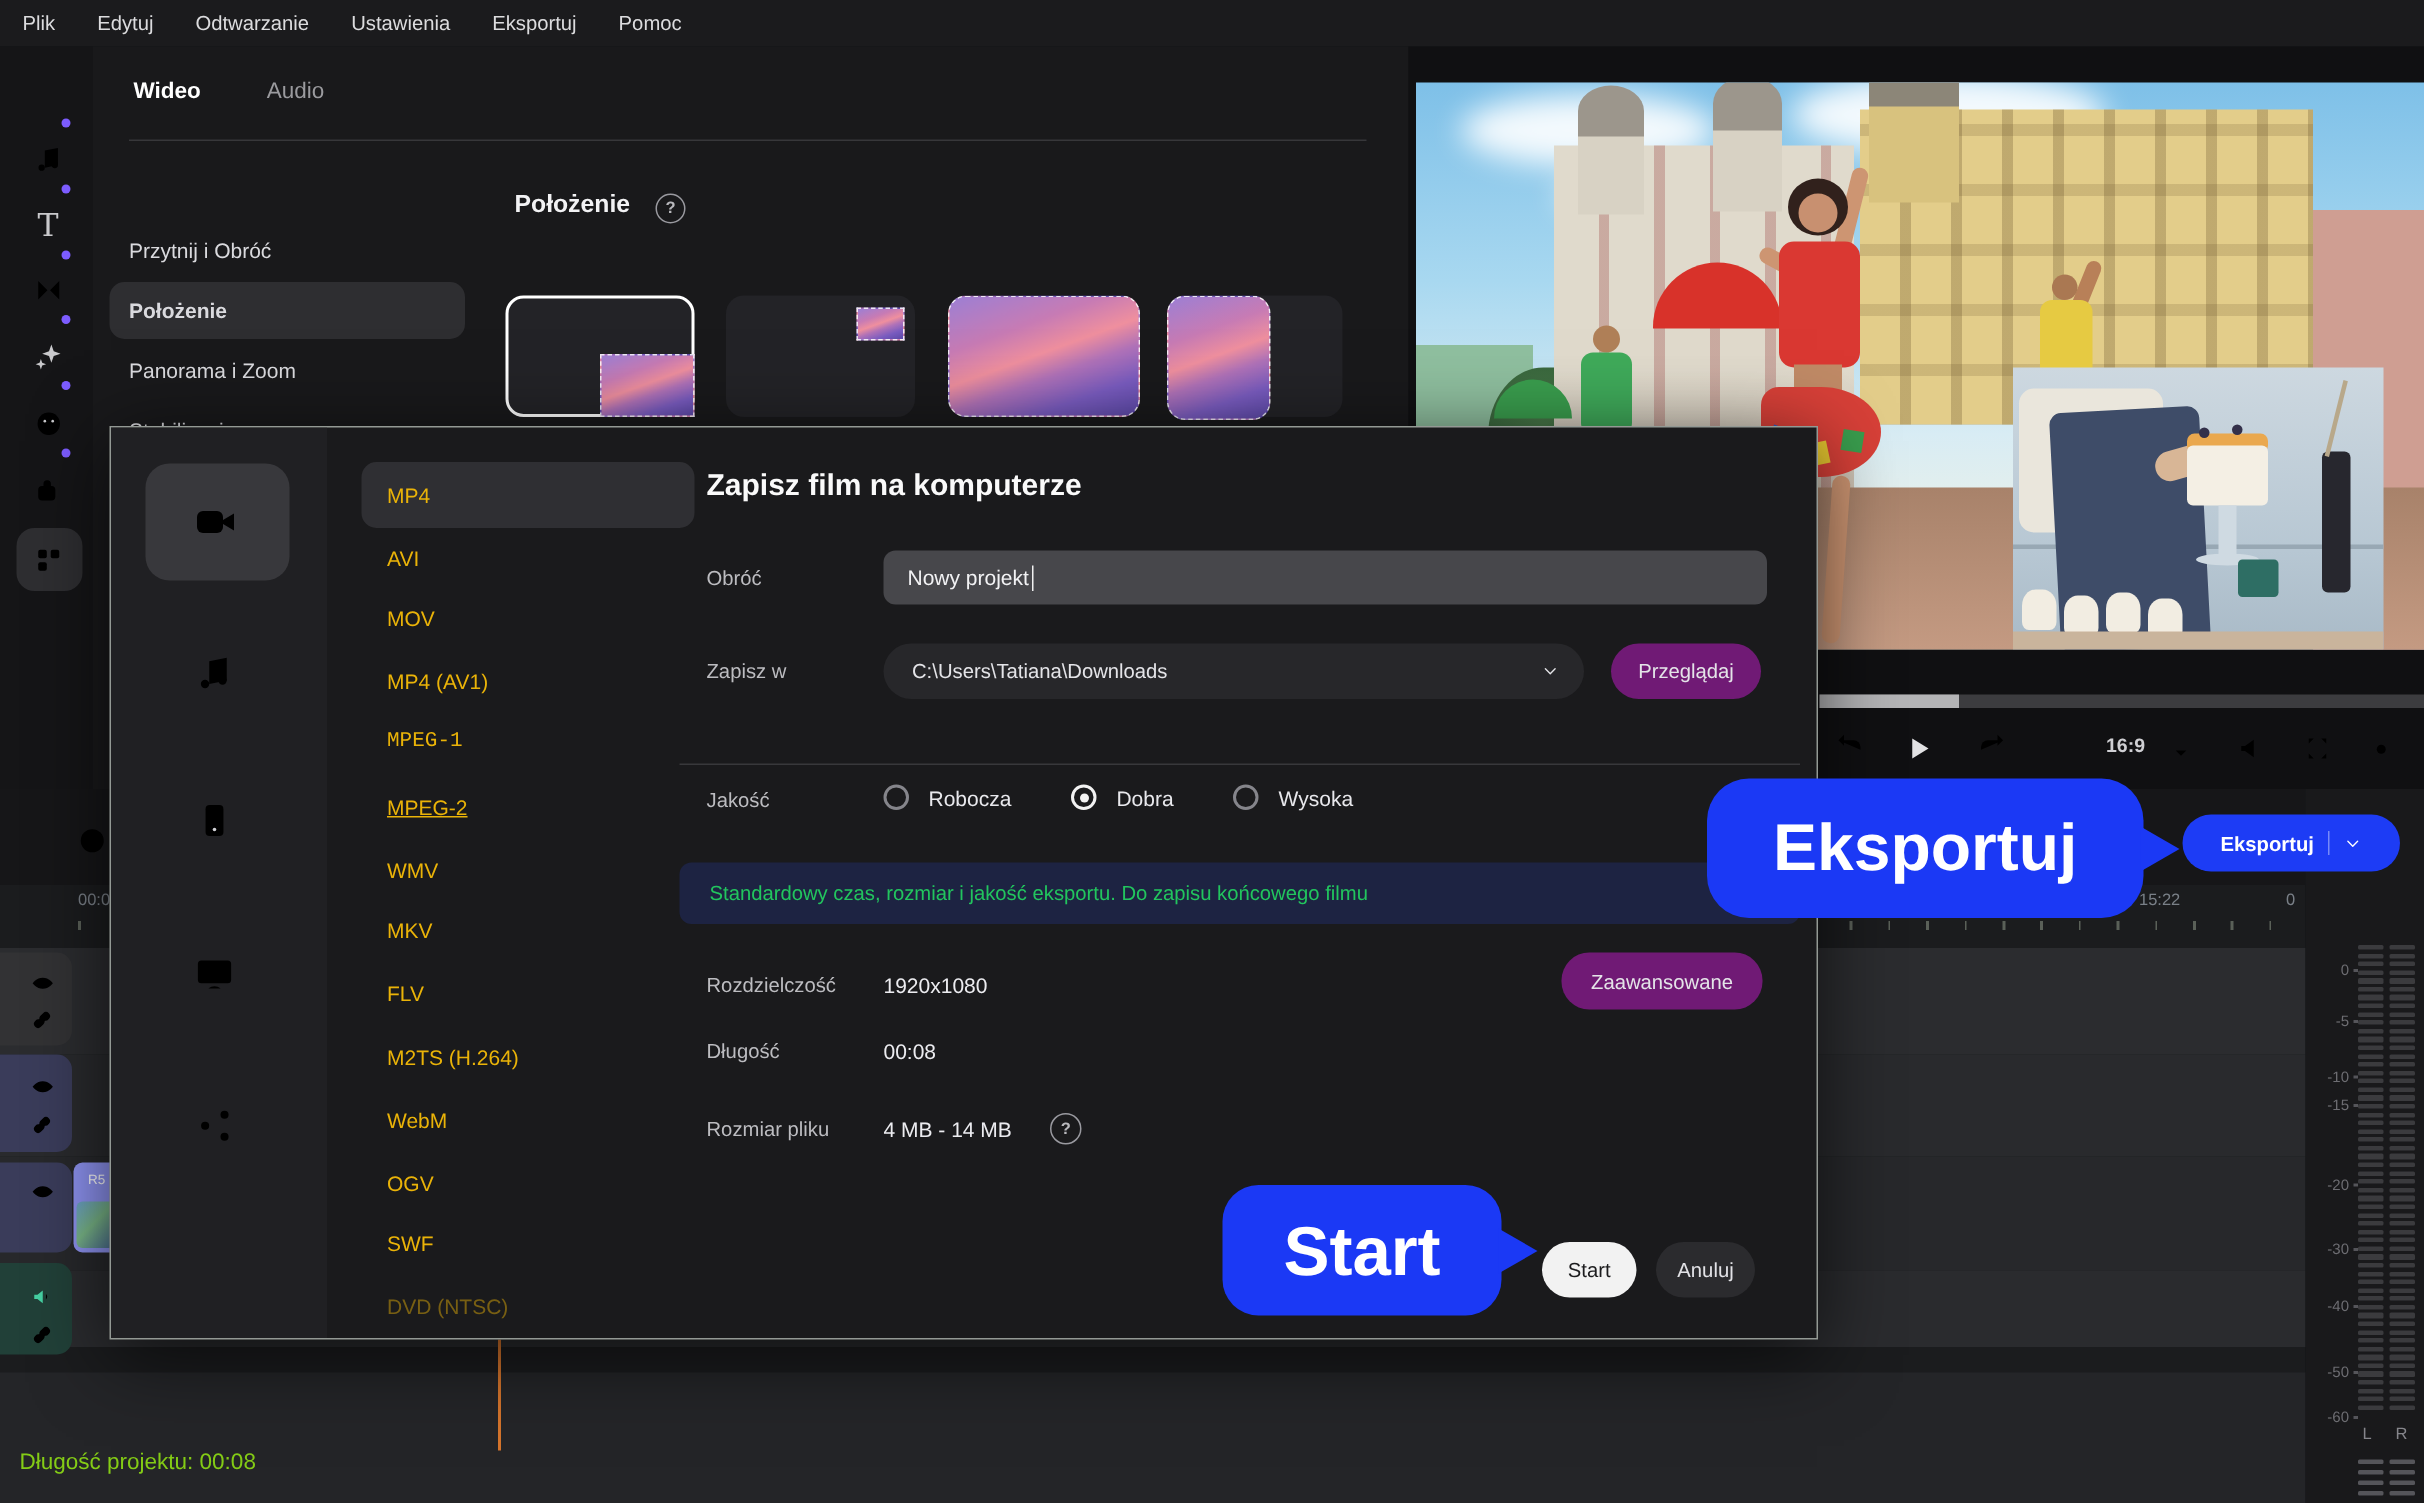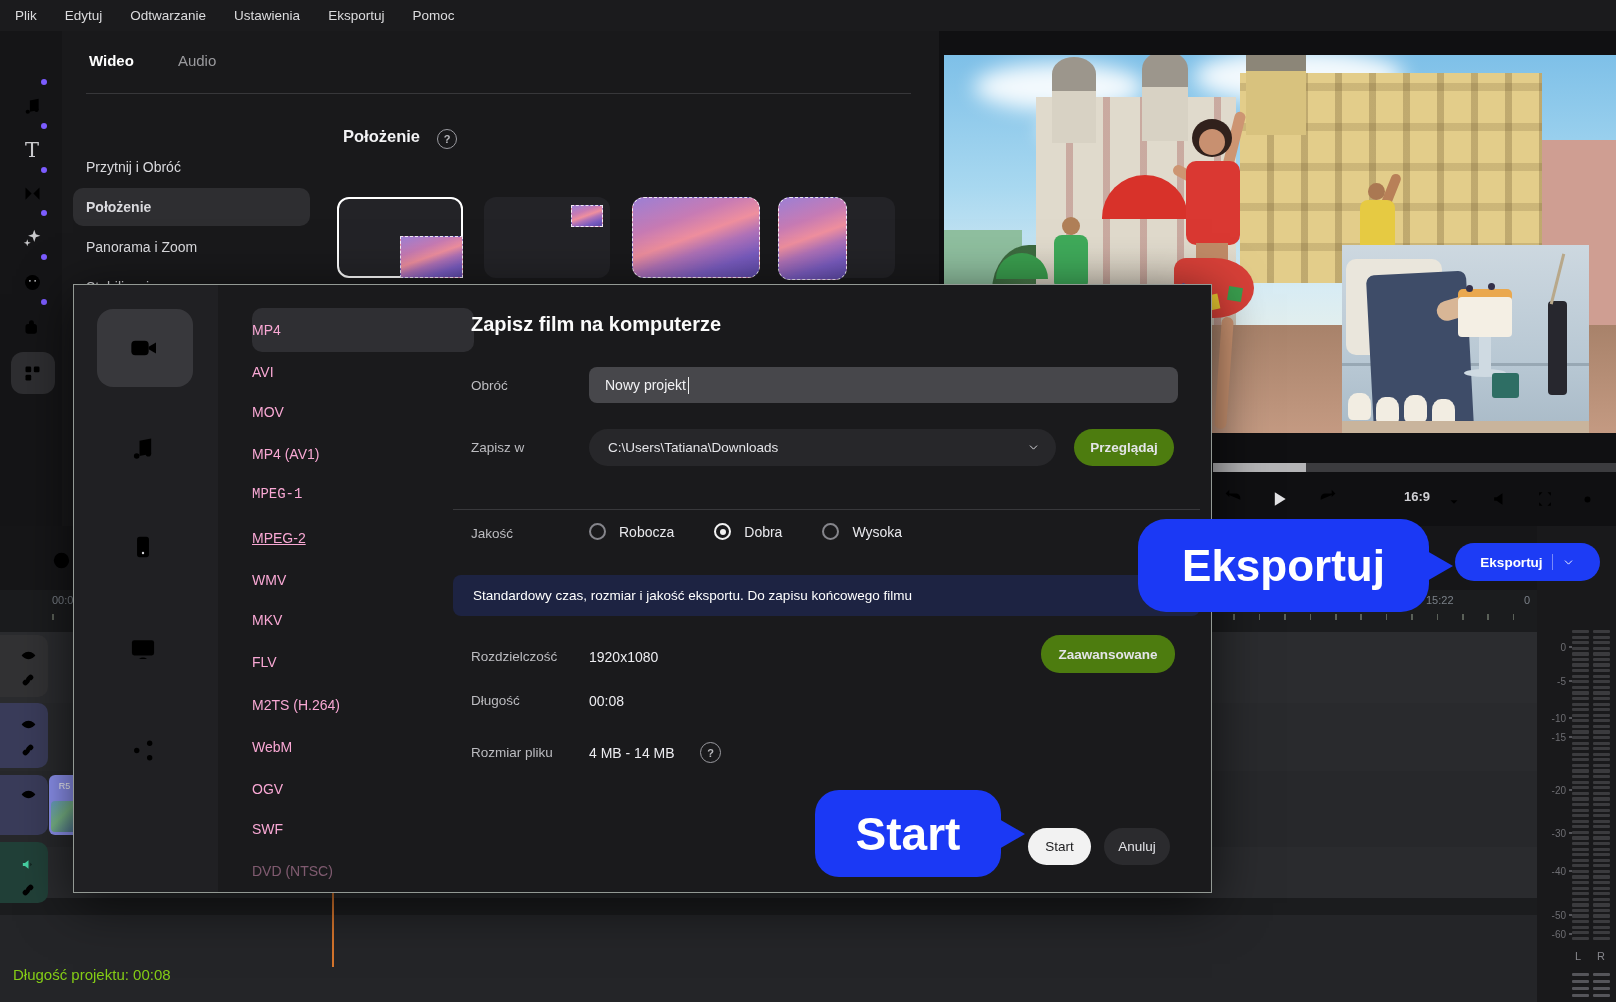--- a/index.html
+++ b/index.html
@@ -66,43 +66,43 @@
          grid-template-columns:17px 17px;gap:2px 4px;}
   .mgrid b{height:3px;background:#55555a;border-radius:1px;}
   
   .dialog{left:73px;top:284px;width:1139px;height:609px;background:#1a1a1c;
           border:1px solid rgba(228,238,228,0.6);box-sizing:border-box;z-index:10;
           box-shadow:0 10px 50px rgba(0,0,0,0.65);overflow:hidden;}
   .drail{position:absolute;left:0;top:0;width:144px;height:100%;background:#202023;}
   .dtile{position:absolute;left:23px;top:24px;width:96px;height:78px;border-radius:16px;background:#38383c;}
   .dric{position:absolute;color:#d2d2d6;display:flex;align-items:center;justify-content:center;cursor:pointer;}
   .fmtlist{position:absolute;left:144px;top:0;width:248px;height:100%;}
-  .fmt{position:absolute;left:34px;width:222px;height:44px;display:flex;align-items:center;
-       box-sizing:border-box;font-size:14px;color:#f9a8d4;border-radius:10px;cursor:pointer;}
+  .fmt{position:absolute;left:23px;width:222px;height:44px;display:flex;align-items:center;padding-left:17px;
+       box-sizing:border-box;font-size:14px;color:#eab308;border-radius:10px;cursor:pointer;}
   .fmt.sel{background:#2f2f33;}
   .fmt.dim{opacity:0.45;}
   .dtitle{position:absolute;left:397px;top:28px;font-size:20px;font-weight:bold;color:#fafafa;}
   .dlabel{position:absolute;left:397px;font-size:13.5px;color:#bcbcc0;}
   .dvalue{position:absolute;font-size:14px;color:#ececf0;}
   .dinput{position:absolute;left:515px;top:82px;width:589px;height:36px;background:#47474b;border-radius:8px;
           display:flex;align-items:center;padding-left:16px;box-sizing:border-box;font-size:14px;color:#f2f2f4;cursor:text;}
   .caret{display:inline-block;width:1.5px;height:17px;background:#f0f0f0;margin-left:2px;vertical-align:-3px;}
   .dselect{position:absolute;left:515px;top:144px;width:467px;height:37px;background:#27272a;border-radius:18.5px;
            display:flex;align-items:center;padding:0 16px 0 19px;box-sizing:border-box;font-size:13.5px;color:#e4e4e8;cursor:pointer;text-align:right;}
   .dselect .sp{flex:1;}
-  .pillbtn{position:absolute;background:#4d7c0f;border-radius:18.5px;display:flex;align-items:center;justify-content:center;
-           font-size:13.5px;color:#e4e4e8;cursor:pointer;font-weight:bold;}
+  .pillbtn{position:absolute;background:#701a75;border-radius:18.5px;display:flex;align-items:center;justify-content:center;
+           font-size:13.5px;color:#e4e4e8;cursor:pointer;}
   .ddiv{position:absolute;left:379px;top:224px;width:747px;height:1px;background:#38383b;}
   .radiorow{position:absolute;left:515px;top:238px;display:flex;gap:40px;align-items:center;}
   .radio{display:flex;align-items:center;gap:13px;cursor:pointer;font-size:14px;color:#e8e8ec;}
   .rdot{width:17px;height:17px;border-radius:50%;border:2px solid #85858b;box-sizing:border-box;position:relative;}
   .radio.sel .rdot{border-color:#f2f2f2;}
   .radio.sel .rdot::after{content:"";position:absolute;left:3.5px;top:3.5px;width:6px;height:6px;border-radius:50%;background:#f2f2f2;}
   .banner{position:absolute;left:379px;top:290px;width:747px;height:41px;background:#1d2342;border-radius:8px;
-          display:flex;align-items:center;padding-left:20px;box-sizing:border-box;font-size:13.5px;color:#ffffff;}
+          display:flex;align-items:center;padding-left:20px;box-sizing:border-box;font-size:13.5px;color:#22c55e;}
   .startbtn{position:absolute;left:954px;top:543px;width:63px;height:37px;background:#f2f2f2;color:#1c1c1e;
             border-radius:18.5px;display:flex;align-items:center;justify-content:center;font-size:13.5px;cursor:pointer;}
   .cancelbtn{position:absolute;left:1030px;top:543px;width:66px;height:37px;background:#2b2b2e;color:#e2e2e6;
              border-radius:18.5px;display:flex;align-items:center;justify-content:center;font-size:13.5px;cursor:pointer;}
   
   .exportbtn{left:1455px;top:543px;width:145px;height:38px;background:#1d3cf5;border-radius:19px;z-index:15;
              display:flex;align-items:center;justify-content:center;gap:9px;cursor:pointer;}
   .exportbtn .lbl{font-size:13.5px;font-weight:bold;color:#fff;}
   .exportbtn .vd{width:1px;height:16px;background:rgba(255,255,255,0.4);}
   .callout{background:#1b39f5;z-index:20;display:flex;align-items:center;justify-content:center;color:#fff;font-weight:800;}
@@ -426,21 +426,21 @@
   <div class="meters abs">
     <div id="dblabels">
         <div class="dbl" style="top: 116px;">0<i></i></div>
         <div class="dbl" style="top: 150px;">-5<i></i></div>
         <div class="dbl" style="top: 187px;">-10<i></i></div>
         <div class="dbl" style="top: 206px;">-15<i></i></div>
         <div class="dbl" style="top: 259px;">-20<i></i></div>
         <div class="dbl" style="top: 302px;">-30<i></i></div>
         <div class="dbl" style="top: 340px;">-40<i></i></div>
         <div class="dbl" style="top: 384px;">-50<i></i></div>
-        <div class="dbl" style="top: 403px;">-60<i></i></div>
+        <div class="dbl" style="top: 414px;">-60<i></i></div>
       </div>
     <div class="mcol" style="left:35px;" id="mcol1">
         <div class="mseg"></div>
         <div class="mseg"></div>
         <div class="mseg"></div>
         <div class="mseg"></div>
         <div class="mseg"></div>
         <div class="mseg"></div>
         <div class="mseg"></div>
         <div class="mseg"></div>

